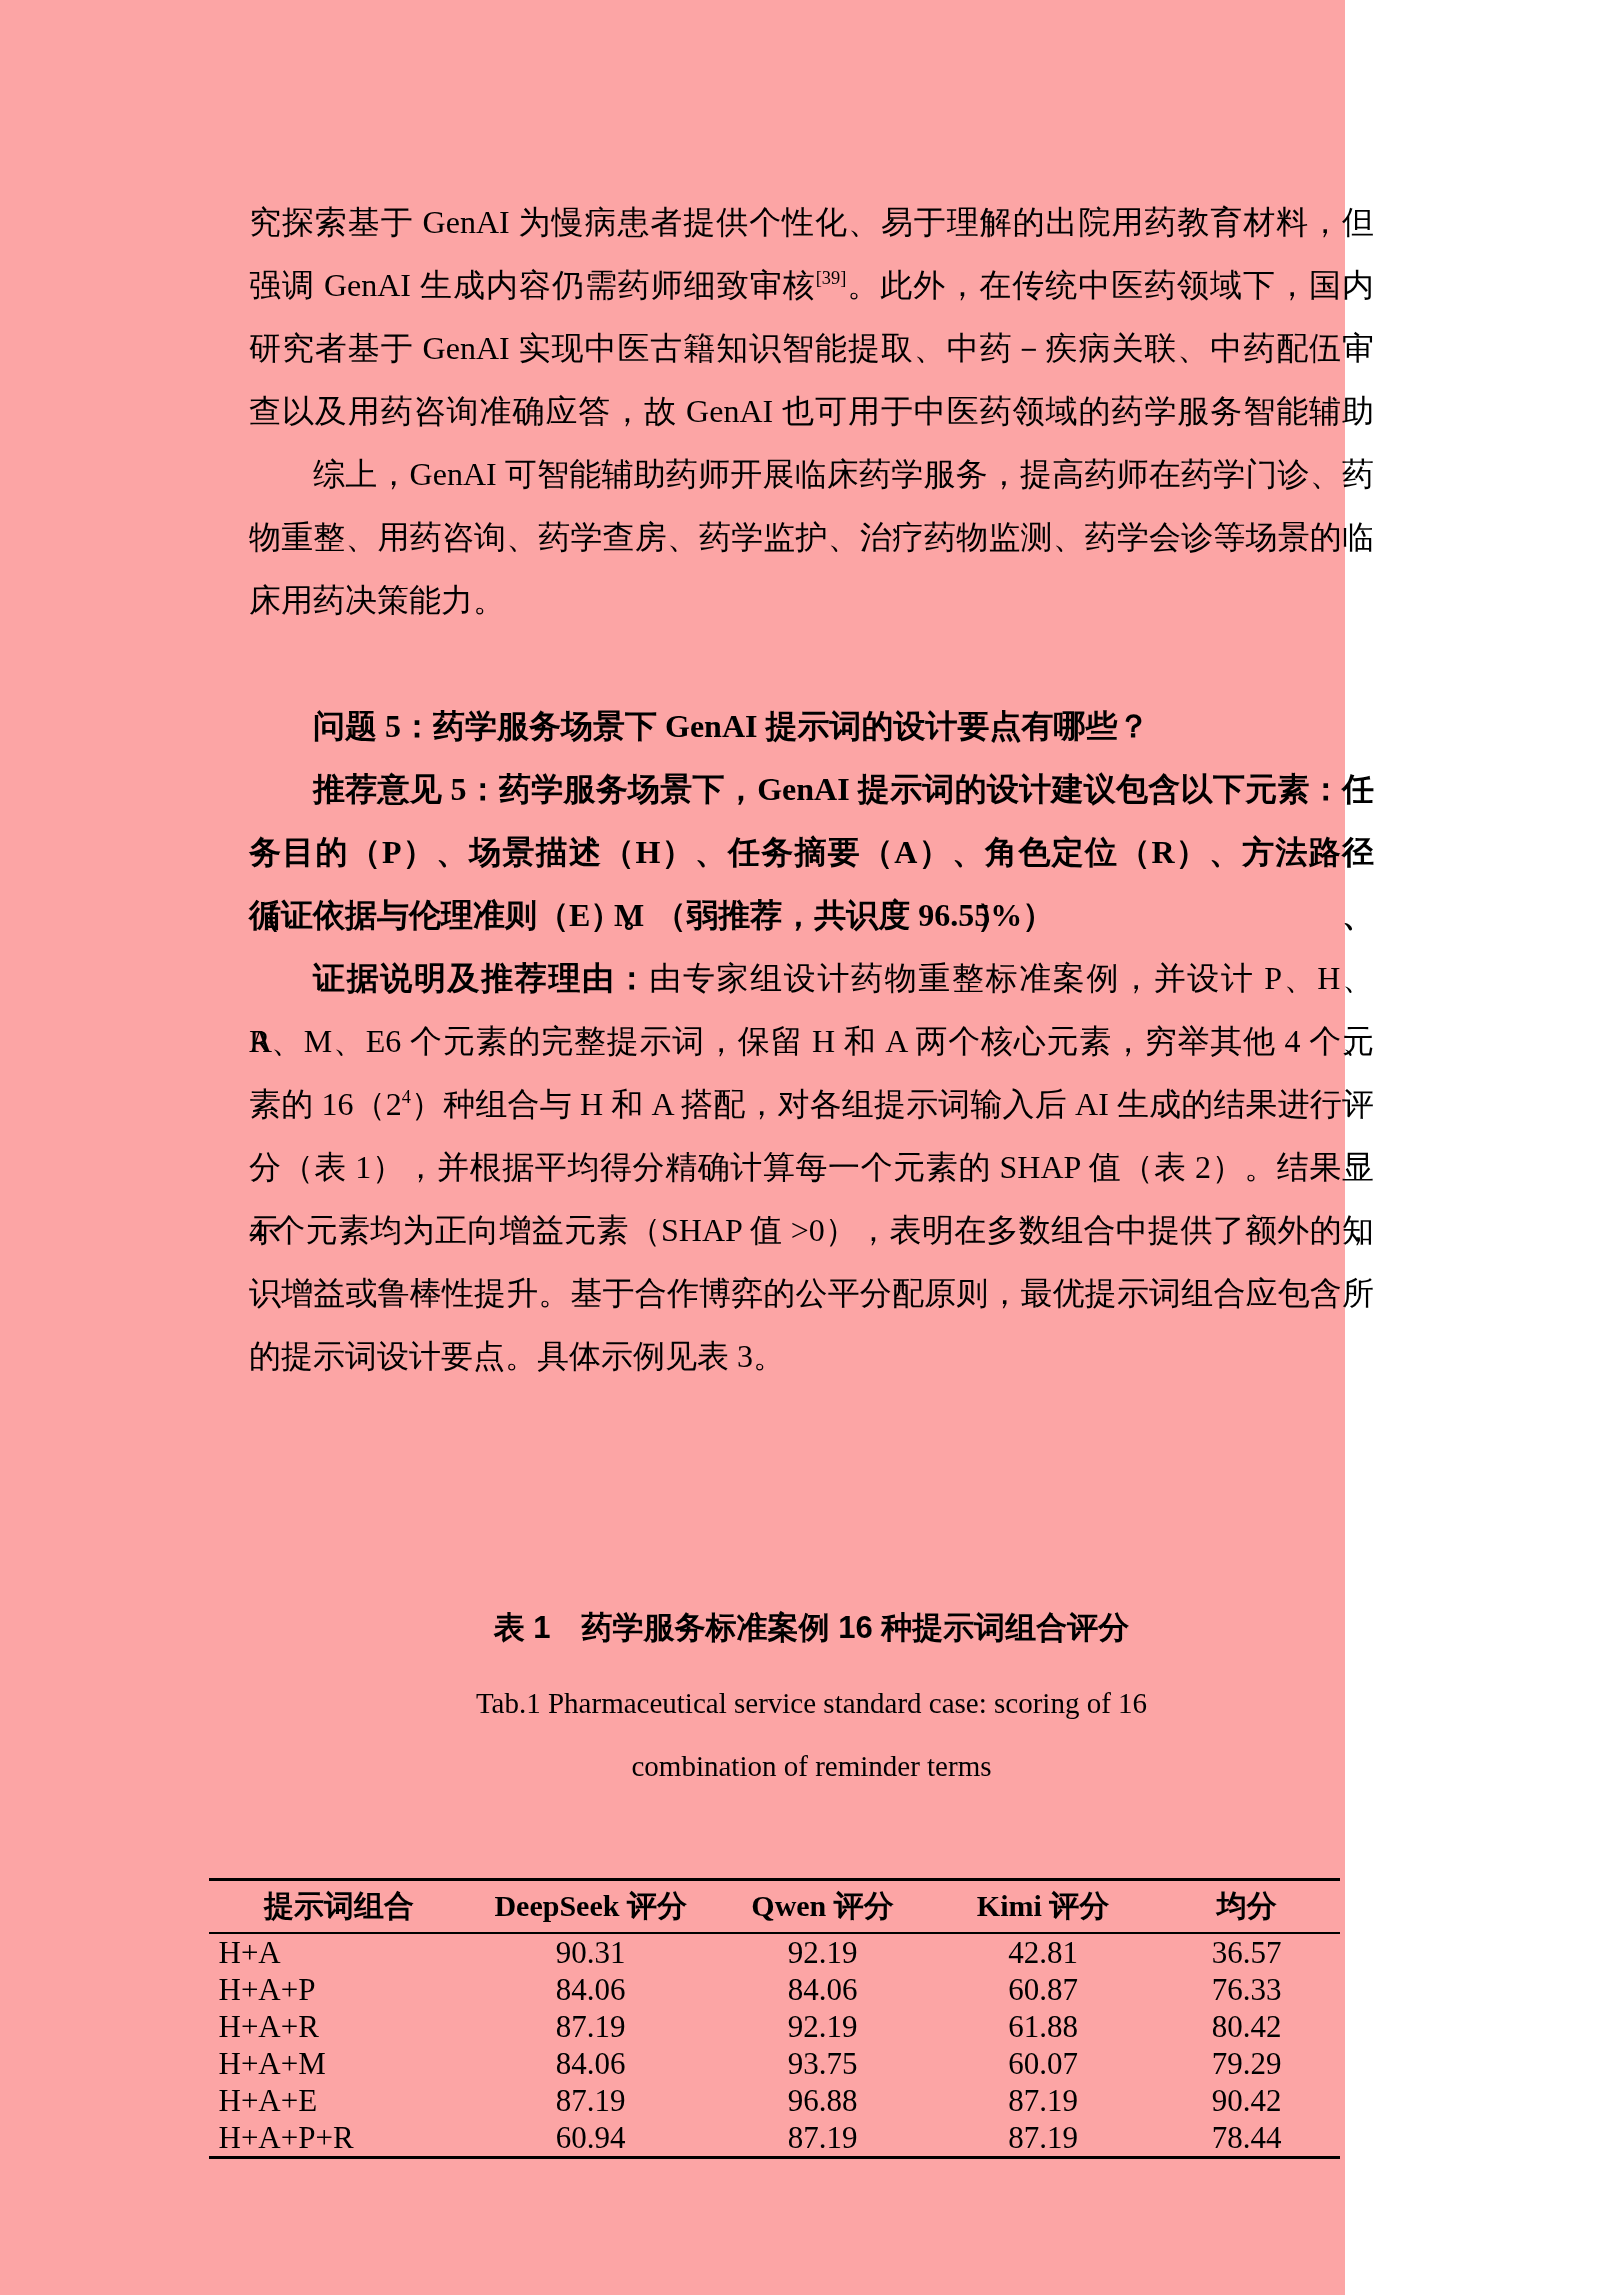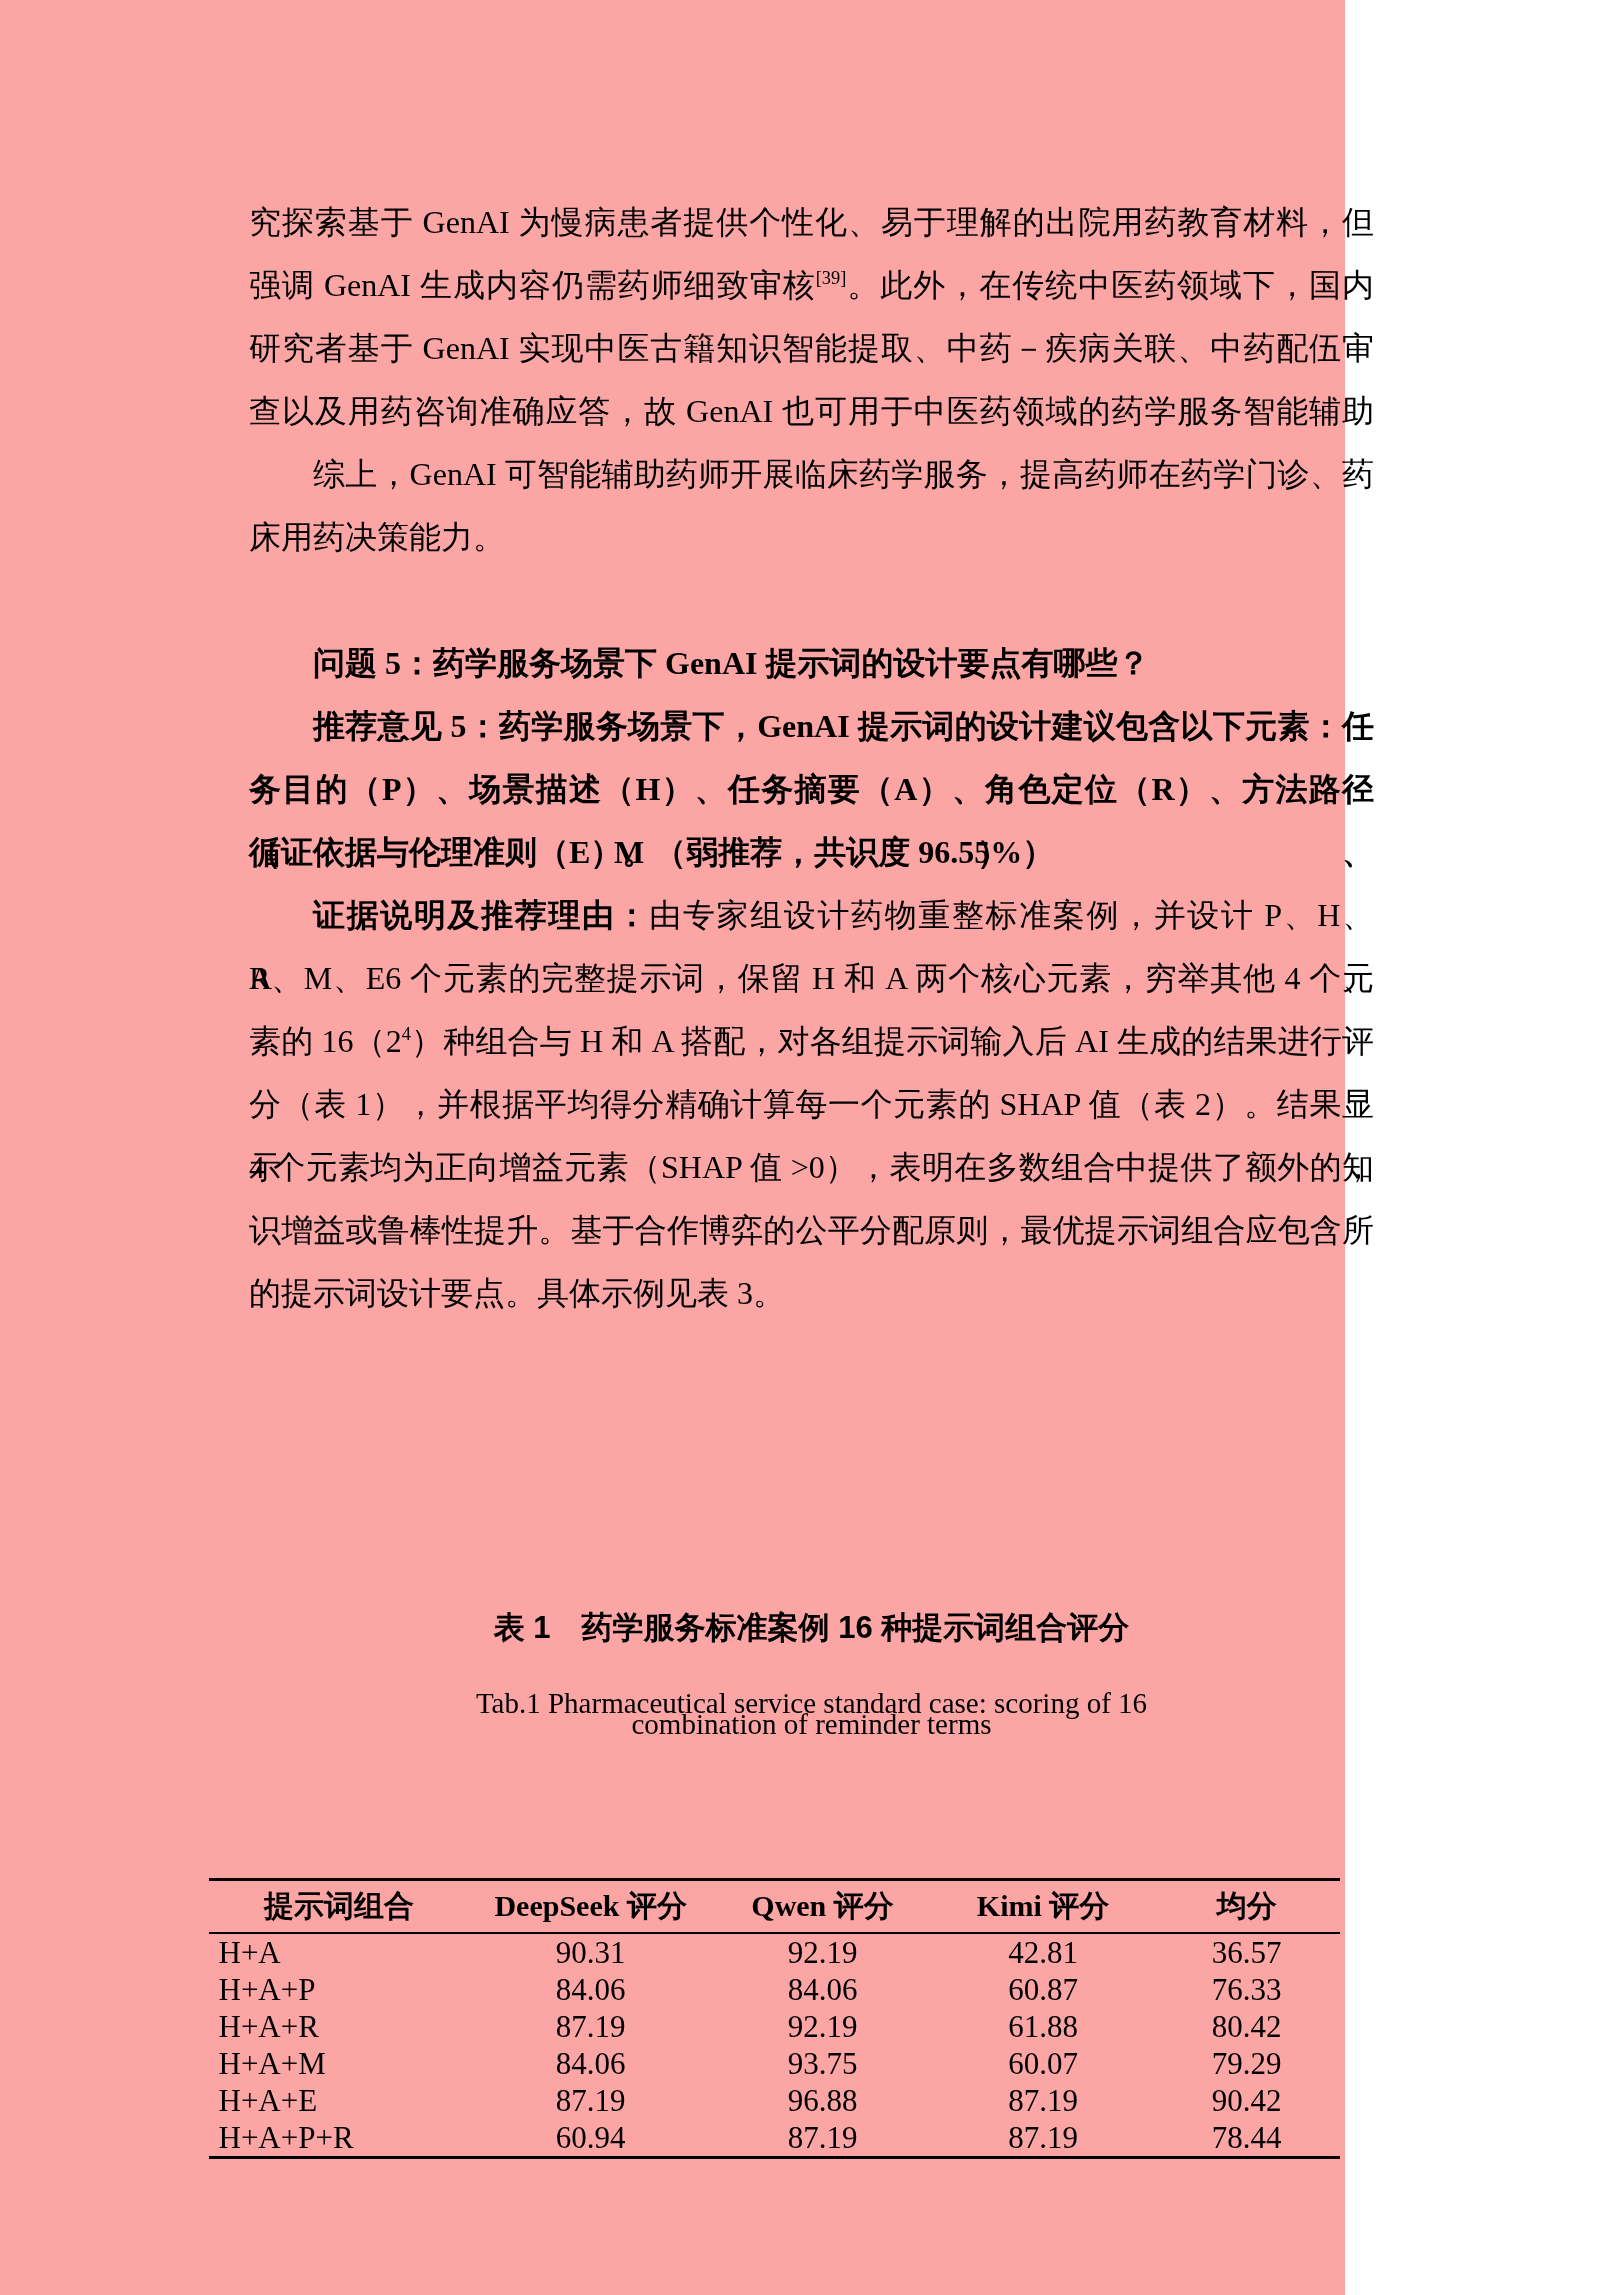--- a/index.html
+++ b/index.html
@@ -61,21 +61,21 @@
   .tbl-caption-en {
     position: absolute;
     left: 249px;
     width: 1125px; height: 64px;
     line-height: 64px;
     text-align: center;
     font-family: Liberation Serif, serif;
     font-size: 29px;
   }
   .cap1 { top: 1671px; }
-  .cap2 { top: 1692px; }
+  .cap2 { top: 1734px; }
   table.scores {
     position: absolute;
     left: 209px; top: 1878px;
     width: 1131px;
     border-collapse: collapse;
     border-top: 3.4px solid #000;
     border-bottom: 3.4px solid #000;
     table-layout: fixed;
   }
   table.scores thead th {
@@ -106,20 +106,21 @@
 
   <div class="body-text">
       <div class="para">
         <div class="line justify"><span>究探索基于 GenAI 为慢病患者提供个性化、易于理解的出院用药教育材料，但</span></div>
         <div class="line justify"><span>强调 GenAI 生成内容仍需药师细致审核</span><sup>[39]</sup><span>。此外，在传统中医药领域下，国内</span></div>
         <div class="line justify"><span>研究者基于 GenAI 实现中医古籍知识智能提取、中药－疾病关联、中药配伍审</span></div>
         <div class="line justify"><span>查以及用药咨询准确应答，故 GenAI 也可用于中医药领域的药学服务智能辅助</span></div>
       </div>
       <div class="para">
         <div class="line justify indent"><span>综上，GenAI 可智能辅助药师开展临床药学服务，提高药师在药学门诊、药</span></div>
+        <div class="line justify"><span>物重整、用药咨询、药学查房、药学监护、治疗药物监测、药学会诊等场景的临</span></div>
         <div class="line"><span>床用药决策能力。</span></div>
       </div>
       <div class="para gap-before">
         <div class="line indent"><span class="bold">问题 5：药学服务场景下 GenAI 提示词的设计要点有哪些？</span></div>
       </div>
       <div class="para">
         <div class="line justify indent"><span class="bold">推荐意见 5：药学服务场景下，GenAI 提示词的设计建议包含以下元素：任</span></div>
         <div class="line justify"><span class="bold">务目的（P）、场景描述（H）、任务摘要（A）、角色定位（R）、方法路径（M）、</span></div>
         <div class="line"><span class="bold">循证依据与伦理准则（E）。（弱推荐，共识度 96.55%）</span></div>
       </div>

